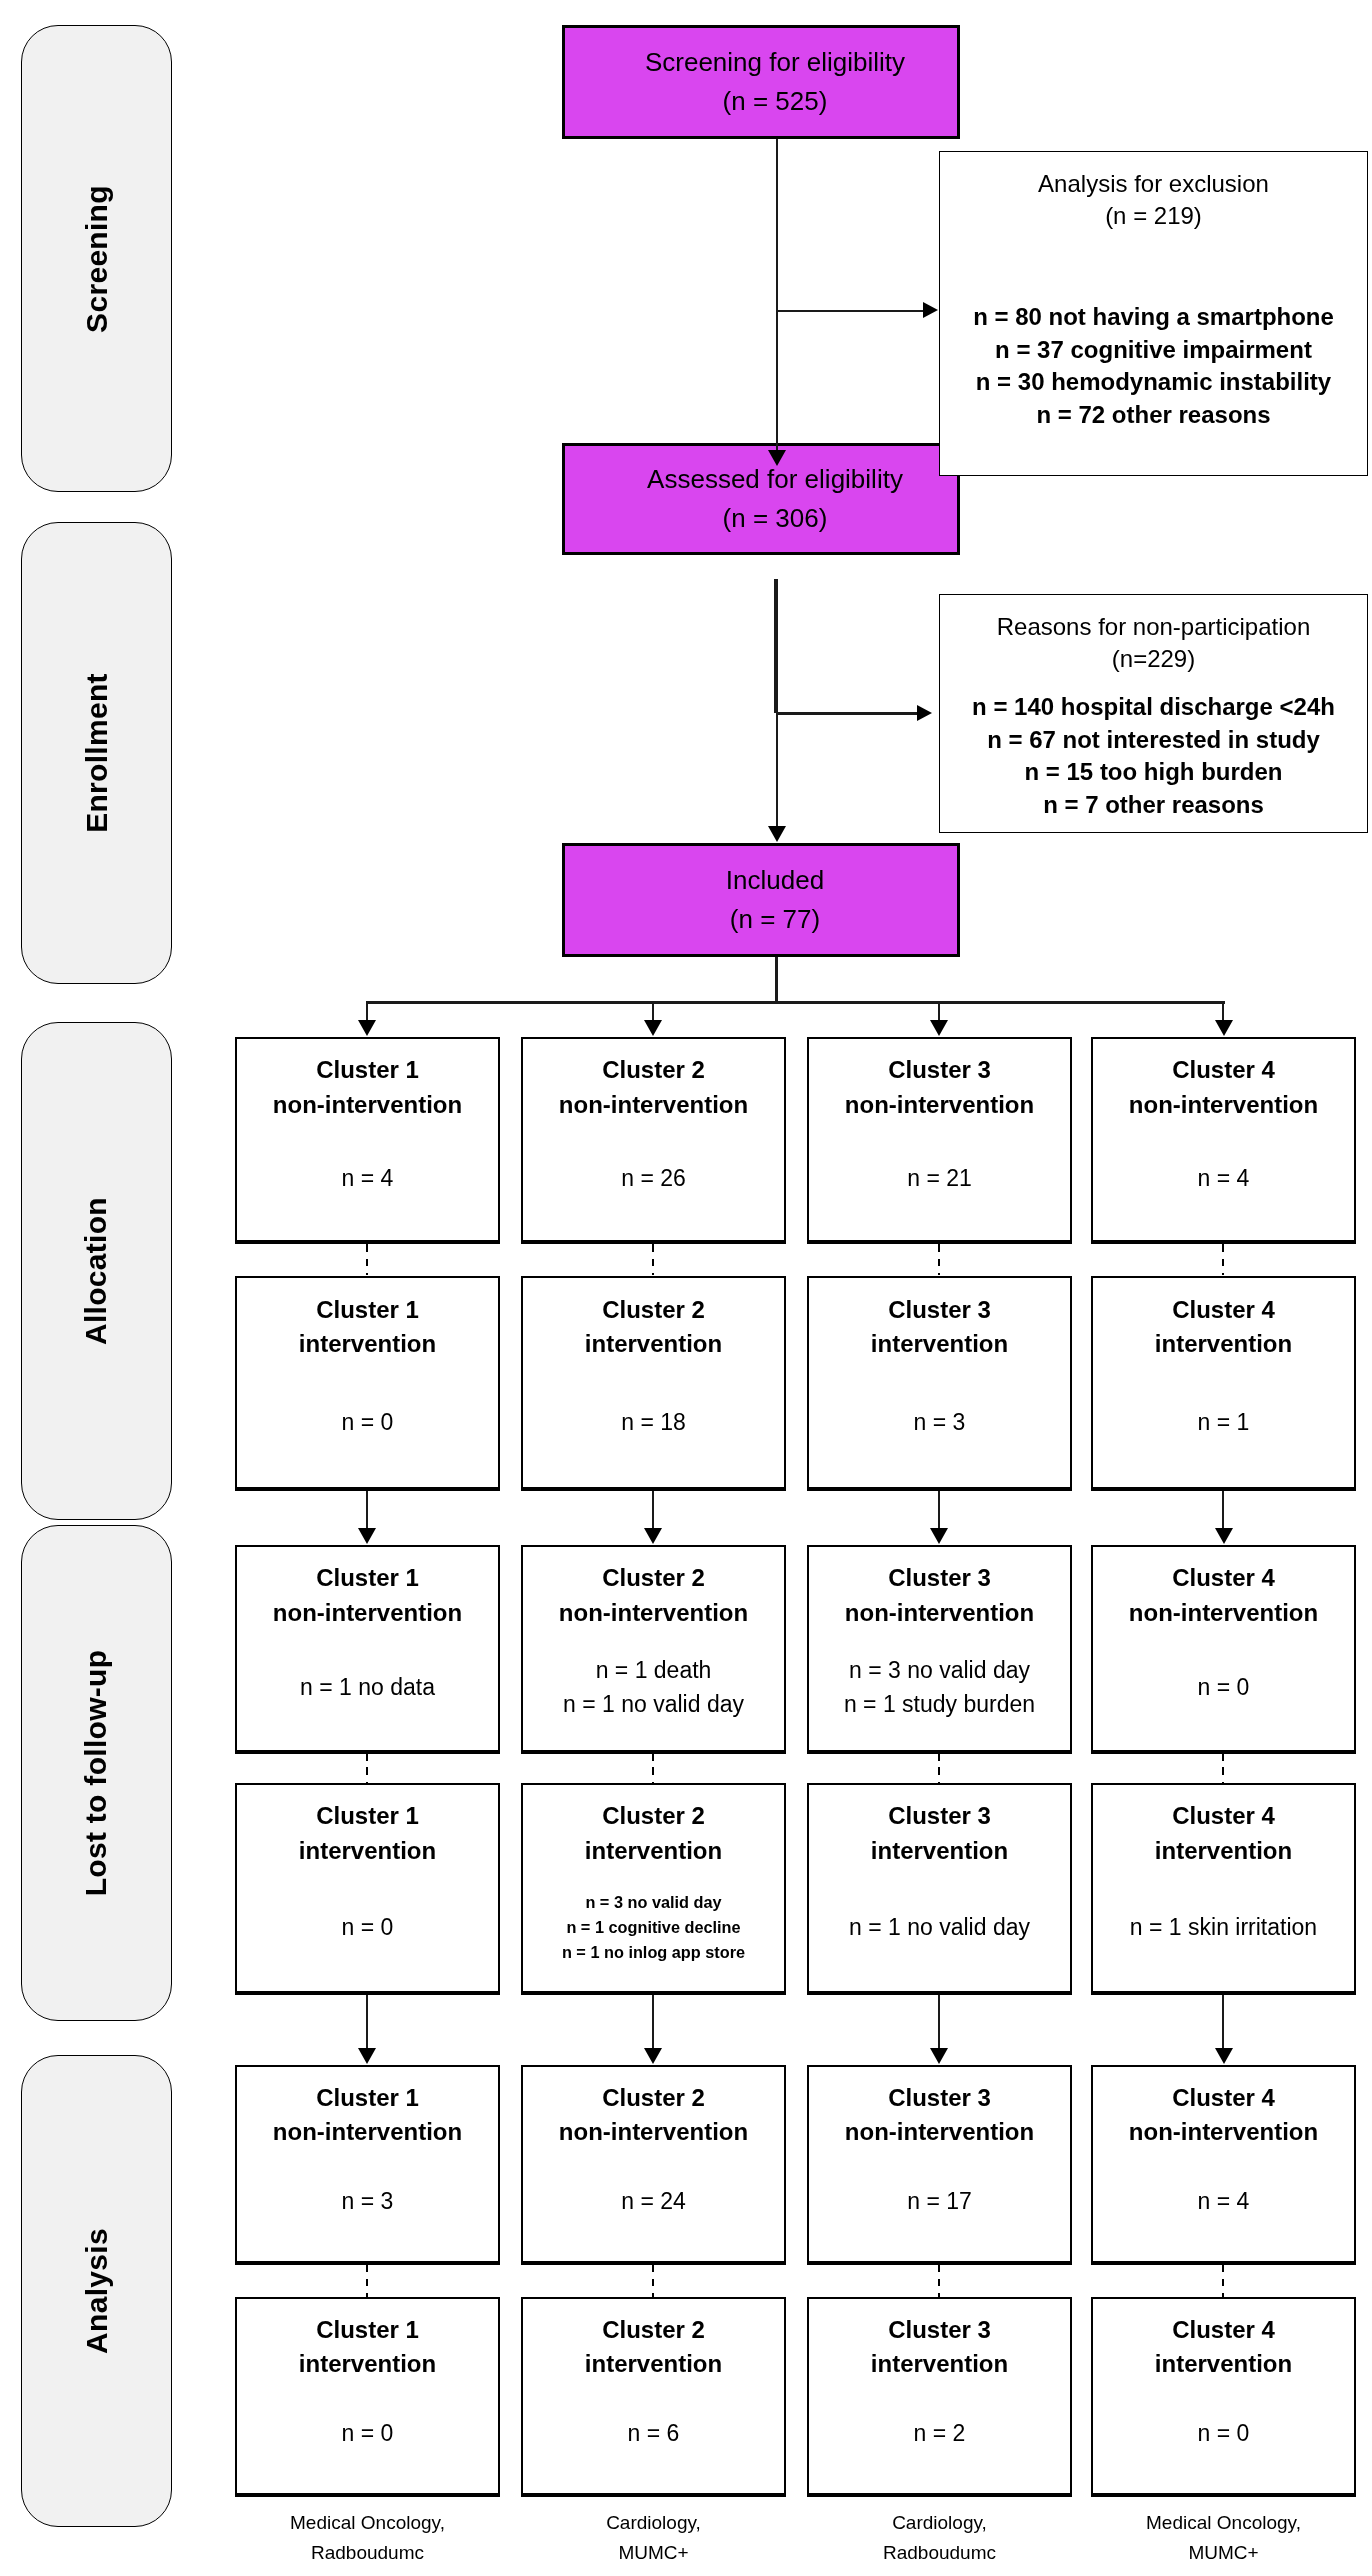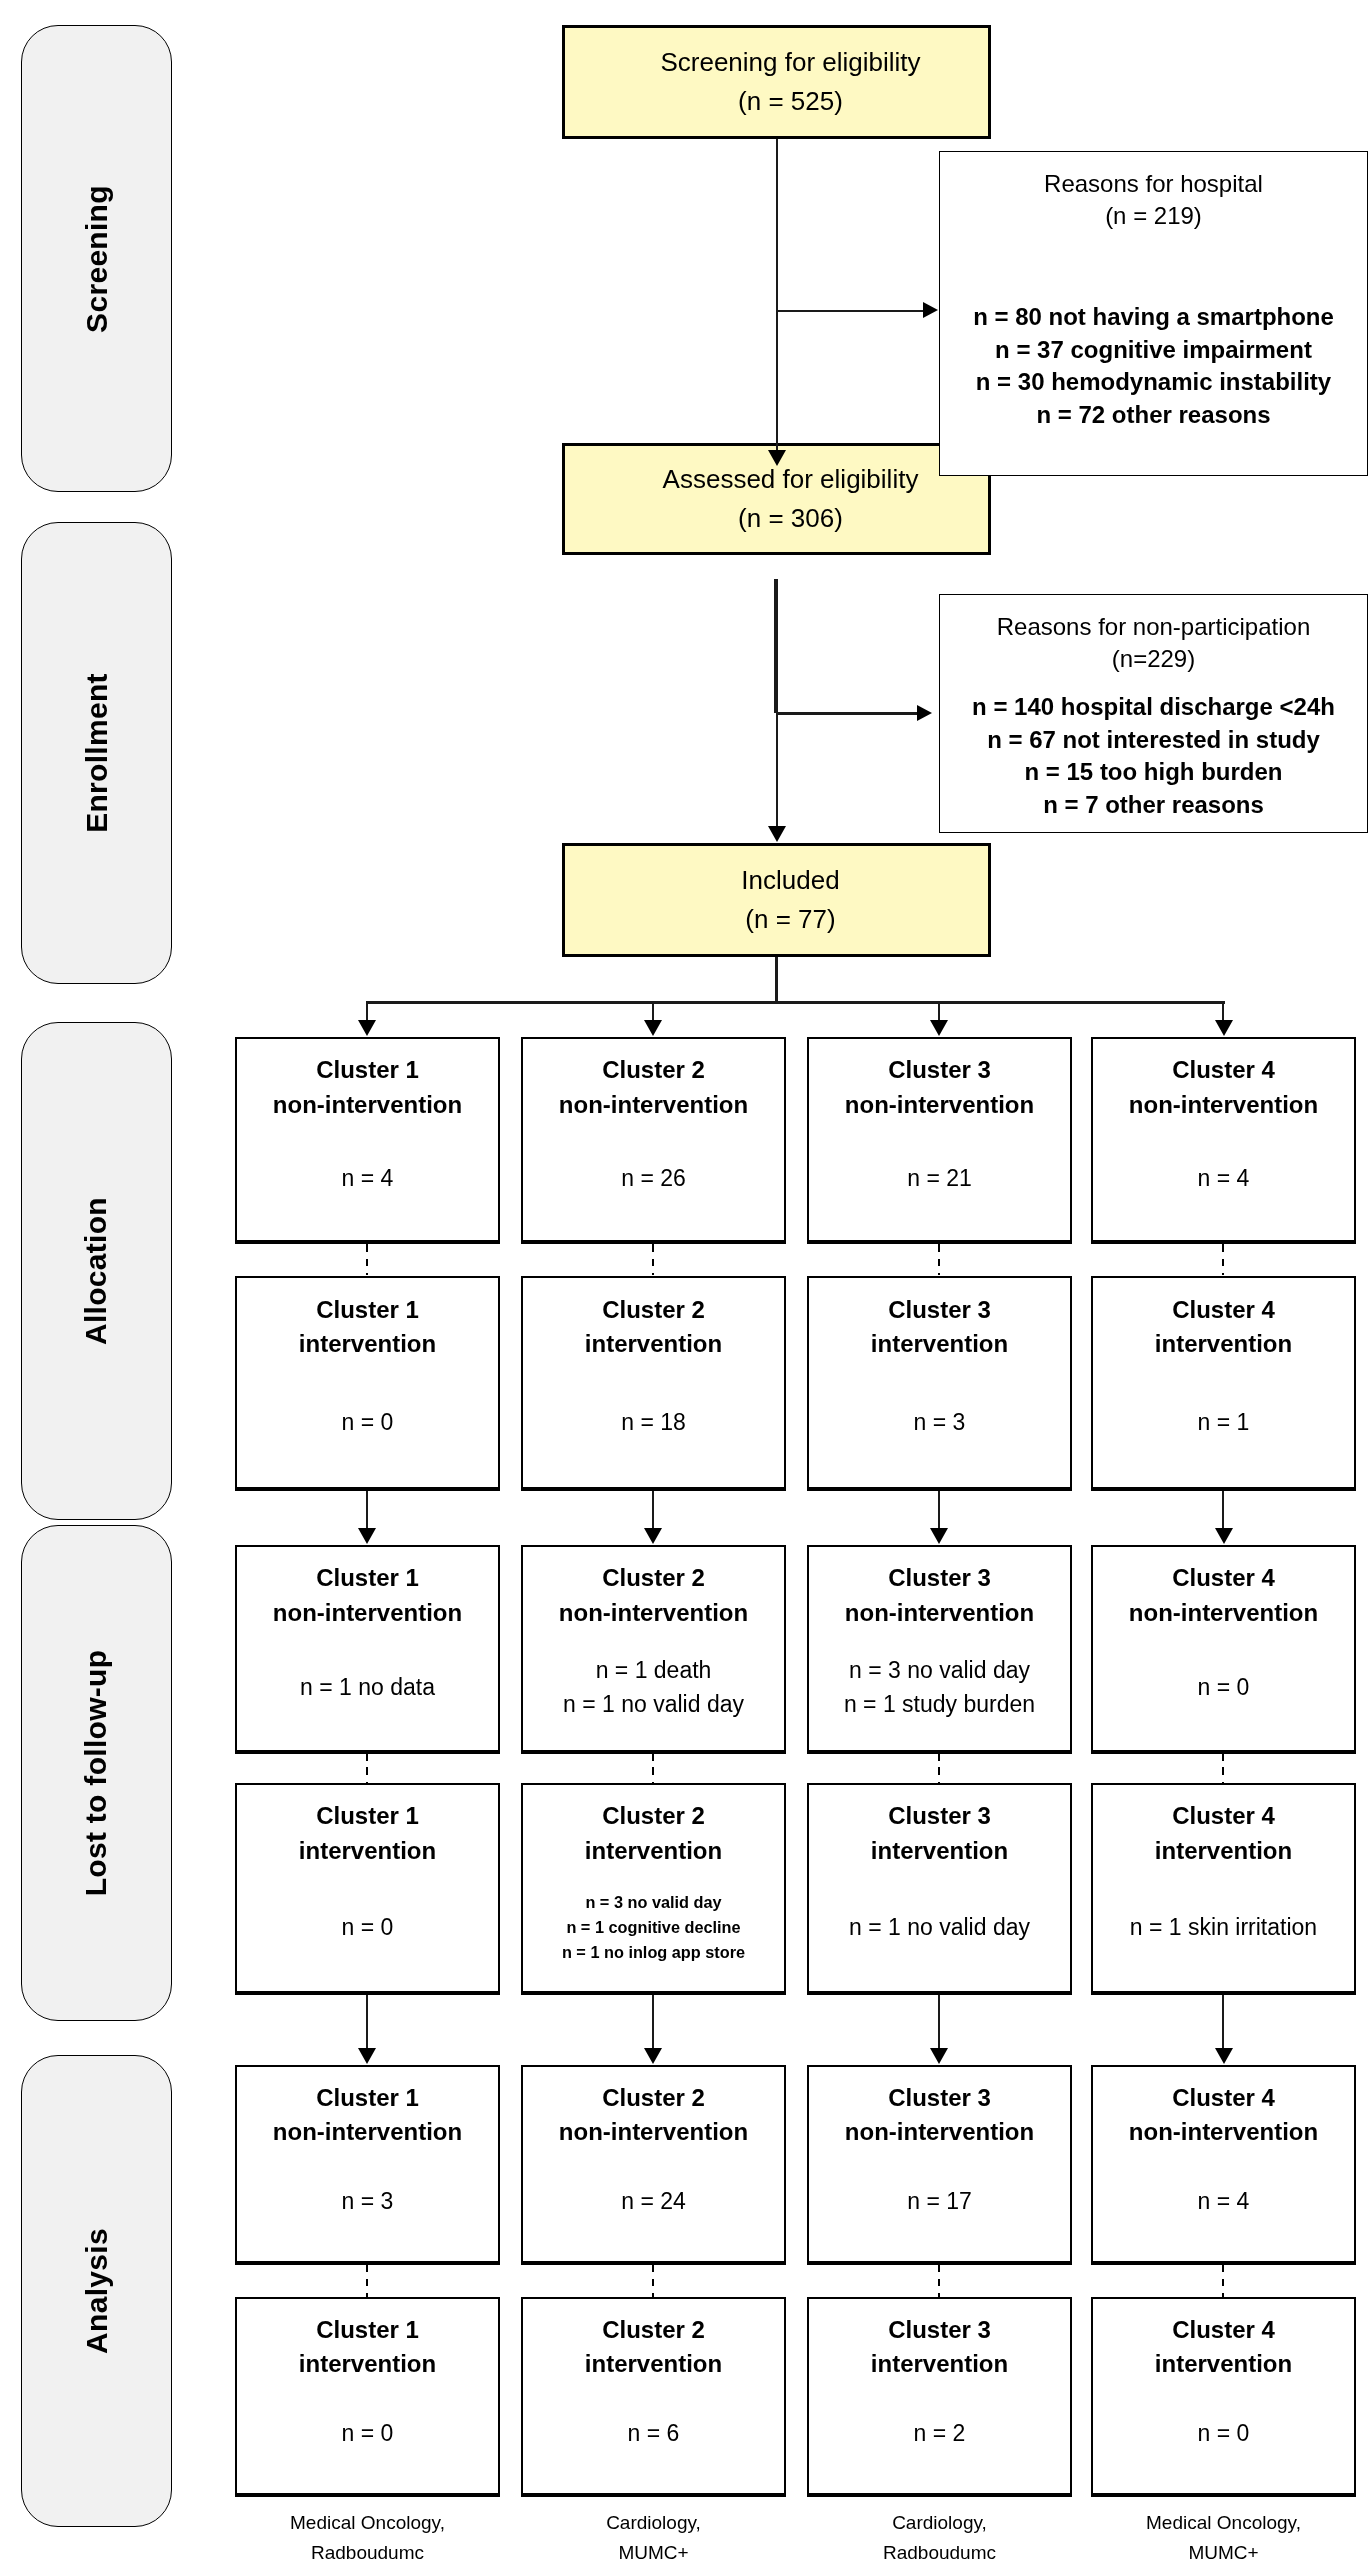--- a/index.html
+++ b/index.html
@@ -8,21 +8,21 @@
   #canvas { position:relative; width:1372px; height:2576px; background:#fff; overflow:hidden; }
 
   
   .stage { position:absolute; left:21px; width:151px; background:#f1f1f1;
            border:1.8px solid #000; border-radius:37px;
            display:flex; align-items:center; justify-content:center; }
   .stage span { transform:rotate(-90deg); white-space:nowrap; font-weight:700;
                 font-size:30px; letter-spacing:0.3px; }
 
   
-  .mbox { position:absolute; left:562px; width:429px; border:3px solid #000; background:#fef9c3;
+  .mbox { position:absolute; left:562px; width:398px; border:3px solid #000; background:#d946ef;
           display:flex; flex-direction:column; align-items:center; justify-content:center;
           text-align:center; font-size:26px; line-height:1.5;padding-left:28px; }
 
   
   .rbox { position:absolute; left:939px; width:429px; border:1.8px solid #000; background:#fff;
           display:flex; flex-direction:column; text-align:center;
           font-size:24px; line-height:1.35; }
   .rtitle { margin-top:15.7px; }
   .rlines { margin-top:auto;font-weight:bold; }
 
@@ -80,21 +80,21 @@
     <div>Assessed for eligibility</div>
     <div>(n = 306)</div>
   </div>
   <div class="mbox" style="top:843px;height:114px">
     <div>Included</div>
     <div>(n = 77)</div>
   </div>
 
   <div class="rbox" style="top:151px;height:325px">
     <div class="rtitle">
-      <div>Reasons for hospital</div>
+      <div>Analysis for exclusion</div>
       <div>(n = 219)</div>
     </div>
     <div class="rlines" style="margin-bottom:44px">
       <div>n = 80 not having a smartphone</div>
       <div>n = 37 cognitive impairment</div>
       <div>n = 30 hemodynamic instability</div>
       <div>n = 72 other reasons</div>
     </div>
   </div>
   <div class="rbox" style="top:594px;height:239px">

